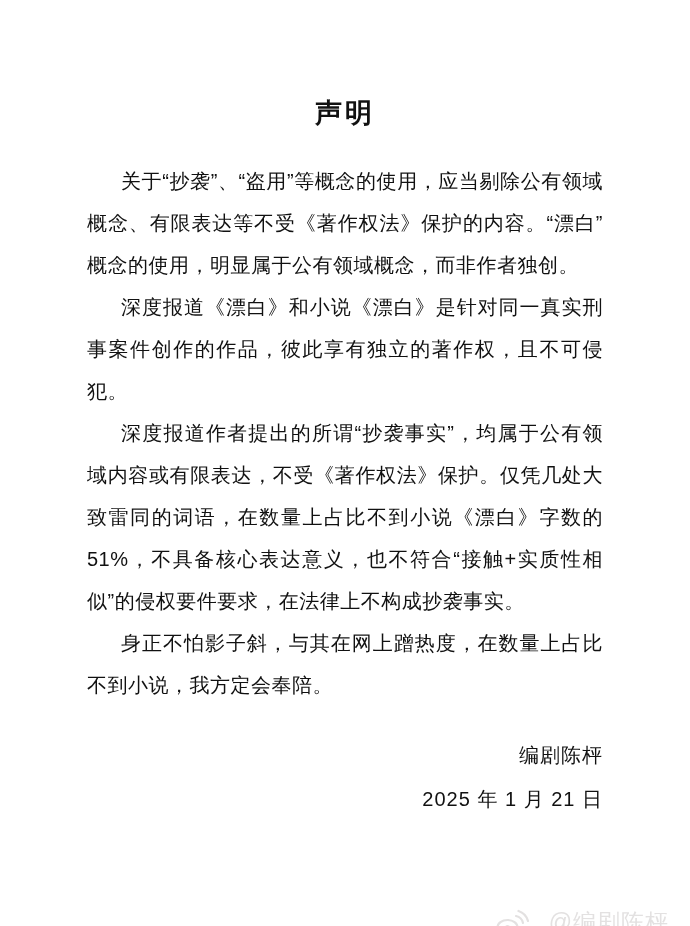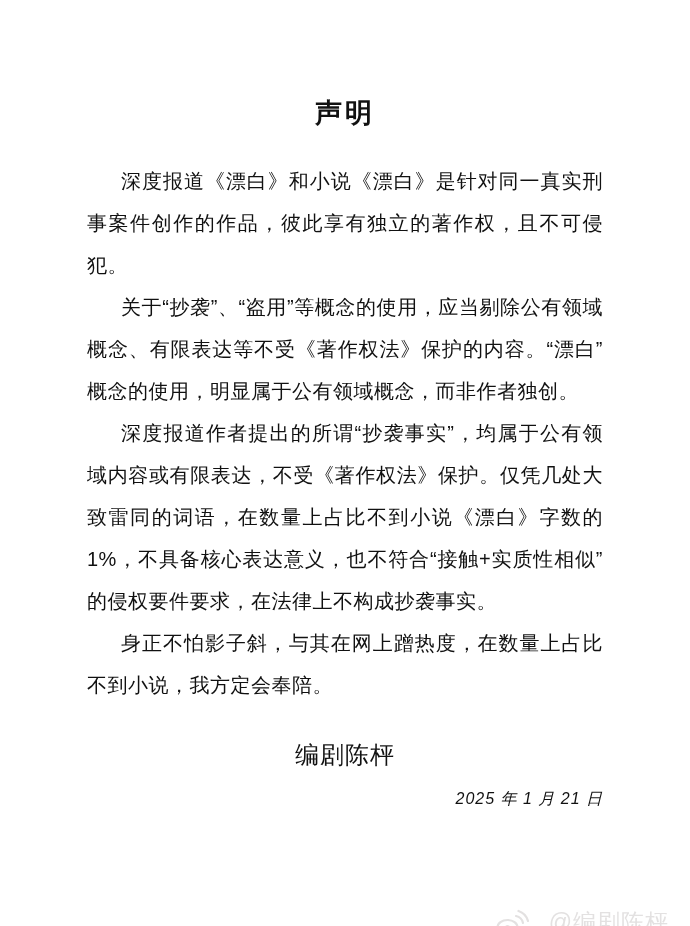--- a/index.html
+++ b/index.html
@@ -26,31 +26,30 @@
   .para {
     margin: 0;
     font-size: 20px;
     line-height: 42px;
     letter-spacing: 0.5px;
     text-align: justify;
     text-indent: 34px;
   }
   .signature {
     margin-top: 28px;
-    text-align: center;
-    font-size: 24px;
+    text-align: right;
+    font-size: 20px;
     line-height: 42px;
     letter-spacing: 1px;
   }
   .date {
     text-align: right;
-    font-size: 16px;
+    font-size: 20px;
     line-height: 46px;
     letter-spacing: 1px;
-    font-style: italic;
   }
   .watermark {
     position: absolute;
     right: 2px;
     bottom: 4px;
     display: flex;
     align-items: center;
     gap: 20px;
     color: #e3e1e1;
     font-size: 23px;
@@ -60,23 +59,23 @@
   .wm-icon { display: inline-flex; align-items: flex-end; }
   .wm-icon svg { display: block; }
 </style>
 </head>
 <body>
 
 <div class="page">
   <div class="doc">
     <h1 class="title">声明</h1>
     <div class="body-block">
+        <p class="para">关于“抄袭”、“盗用”等概念的使用，应当剔除公有领域概念、有限表达等不受《著作权法》保护的内容。“漂白”概念的使用，明显属于公有领域概念，而非作者独创。</p>
         <p class="para">深度报道《漂白》和小说《漂白》是针对同一真实刑事案件创作的作品，彼此享有独立的著作权，且不可侵犯。</p>
-        <p class="para">关于“抄袭”、“盗用”等概念的使用，应当剔除公有领域概念、有限表达等不受《著作权法》保护的内容。“漂白”概念的使用，明显属于公有领域概念，而非作者独创。</p>
-        <p class="para">深度报道作者提出的所谓“抄袭事实”，均属于公有领域内容或有限表达，不受《著作权法》保护。仅凭几处大致雷同的词语，在数量上占比不到小说《漂白》字数的 1%，不具备核心表达意义，也不符合“接触+实质性相似”的侵权要件要求，在法律上不构成抄袭事实。</p>
+        <p class="para">深度报道作者提出的所谓“抄袭事实”，均属于公有领域内容或有限表达，不受《著作权法》保护。仅凭几处大致雷同的词语，在数量上占比不到小说《漂白》字数的 51%，不具备核心表达意义，也不符合“接触+实质性相似”的侵权要件要求，在法律上不构成抄袭事实。</p>
         <p class="para">身正不怕影子斜，与其在网上蹭热度，在数量上占比不到小说，我方定会奉陪。</p>
       </div>
     <div class="signature">编剧陈枰</div>
     <div class="date">2025 年 1 月 21 日</div>
   </div>
 
   <div class="watermark">
     <span class="wm-icon">
       <svg width="34" height="28" viewBox="0 0 34 28" fill="none" xmlns="http://www.w3.org/2000/svg">
         <ellipse cx="12.5" cy="18.5" rx="10" ry="7.5" stroke="#e3e1e1" stroke-width="2.2"></ellipse>

